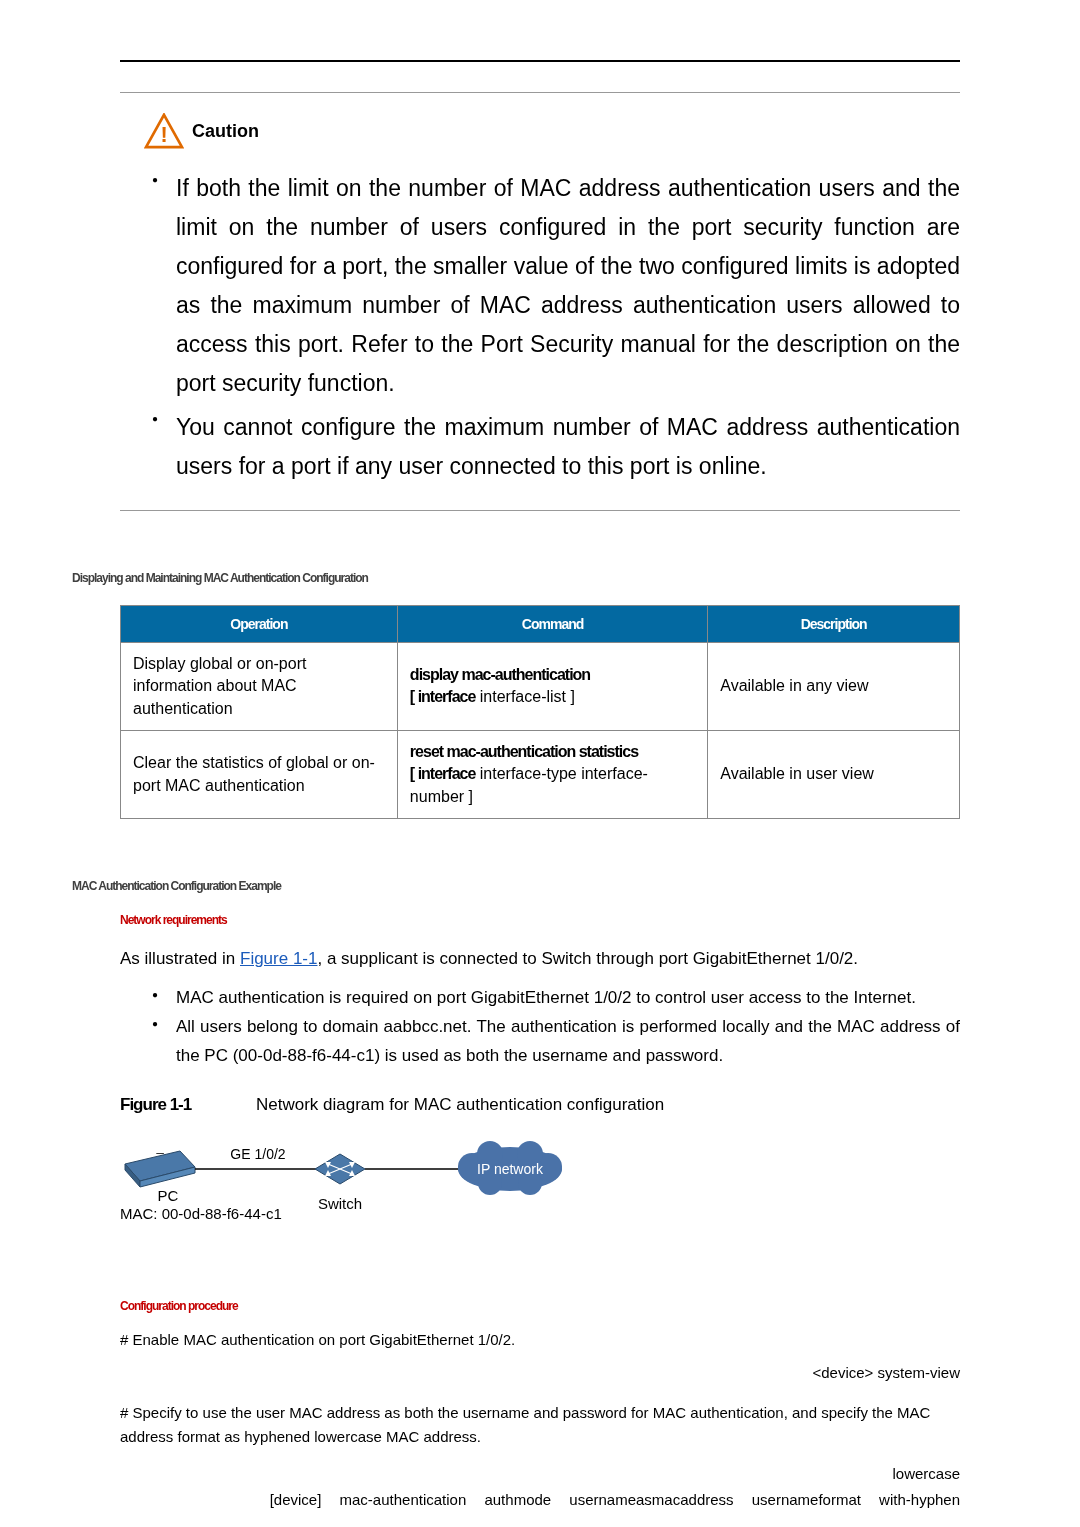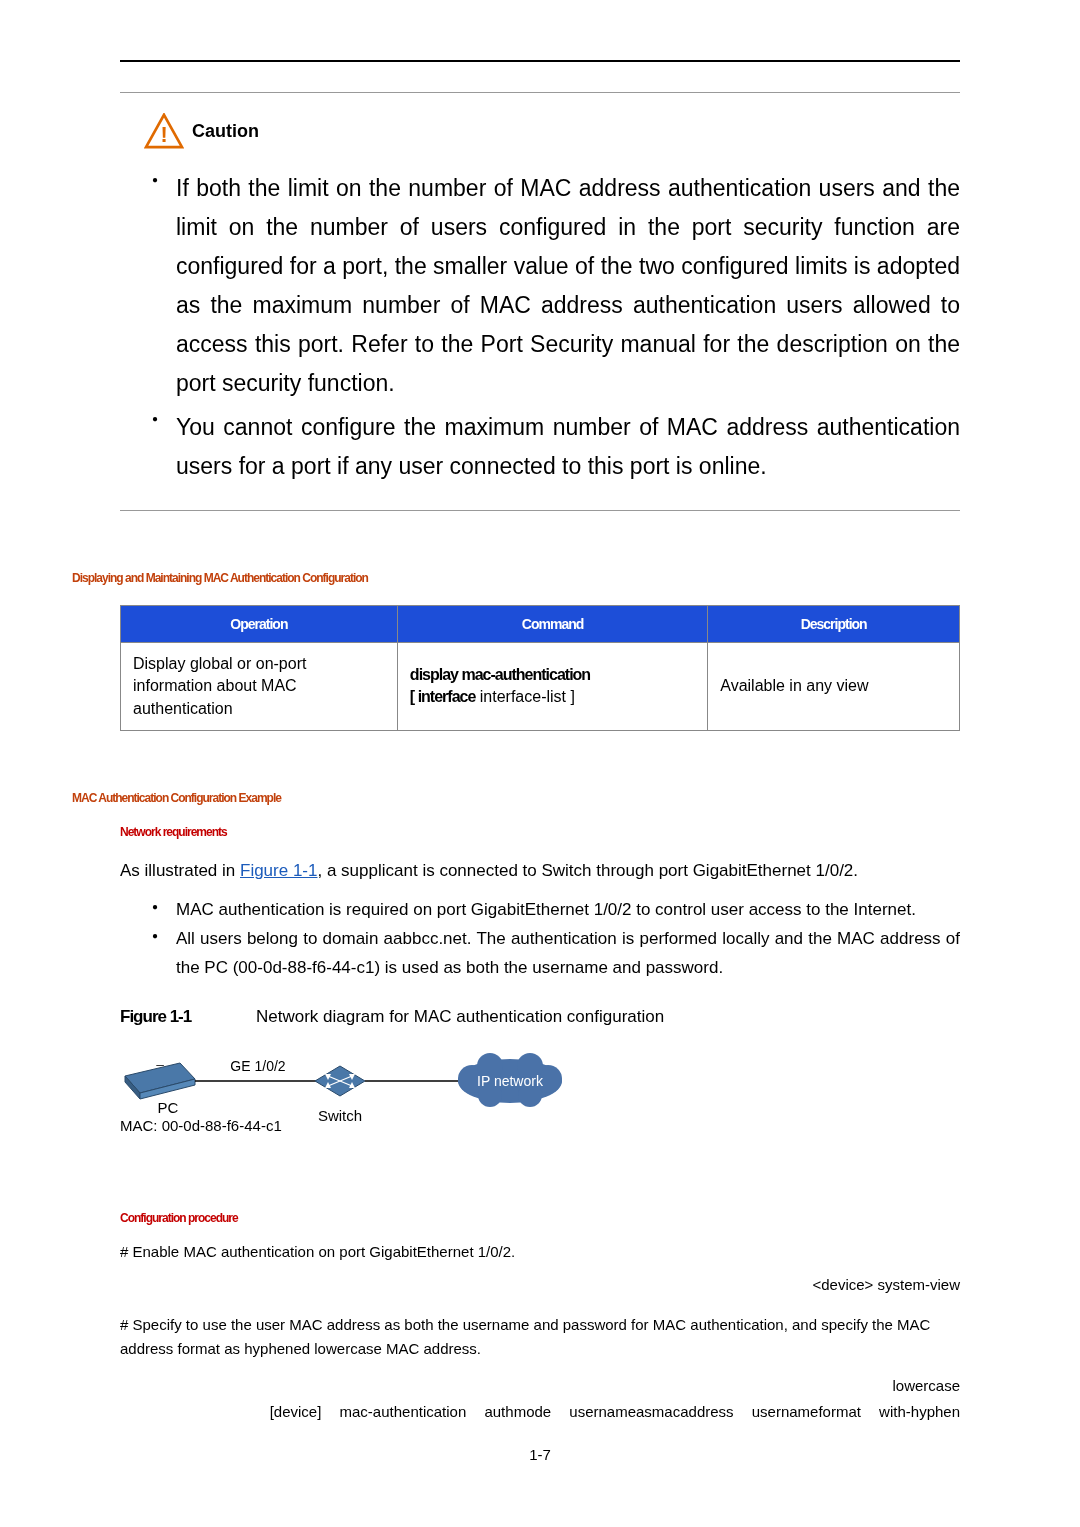--- a/index.html
+++ b/index.html
@@ -53,34 +53,34 @@
       margin-bottom: 4px;
     }
     .caution-list li::before {
       content: "●";
       position: absolute;
       left: 8px;
       top: 2px;
       font-size: 10px;
     }
     .section-heading {
-      color: #c2410c;
+      color: #404040;
       font-weight: bold;
       font-size: 12px;
       margin-bottom: 20px;
       margin-left: -48px;
       letter-spacing: -1px;
     }
     .config-table {
       width: 100%;
       border-collapse: collapse;
       margin-bottom: 60px;
     }
     .config-table th {
-      background: #1d4ed8;
+      background: #0369a1;
       color: #fff;
       font-weight: bold;
       font-size: 14px;
       padding: 10px 20px;
       border: 1px solid #888;
       text-align: center;
       letter-spacing: -1px;
     }
     .config-table td {
       border: 1px solid #888;
@@ -194,20 +194,28 @@
   </thead>
   <tbody>
     <tr>
       <td>Display global or on-port information about MAC authentication</td>
       <td>
         <span class="cmd-bold">display mac-authentication</span><br>
         <span class="cmd-bold">[ interface</span><span> interface-list ]</span>
       </td>
       <td>Available in any view</td>
     </tr>
+    <tr>
+      <td>Clear the statistics of global or on-port MAC authentication</td>
+      <td>
+        <span class="cmd-bold">reset mac-authentication statistics</span><br>
+        <span class="cmd-bold">[ interface</span><span> interface-type interface-number ]</span>
+      </td>
+      <td>Available in user view</td>
+    </tr>
   </tbody>
 </table>
 
 <div class="section-heading">MAC Authentication Configuration Example</div>
 
 <div class="subsection">Network requirements</div>
 
 <p class="body-text">
   <span>As illustrated in </span><a href="#" class="inline-link">Figure 1-1</a><span>, a supplicant is connected to Switch through port GigabitEthernet 1/0/2.</span>
 </p>

